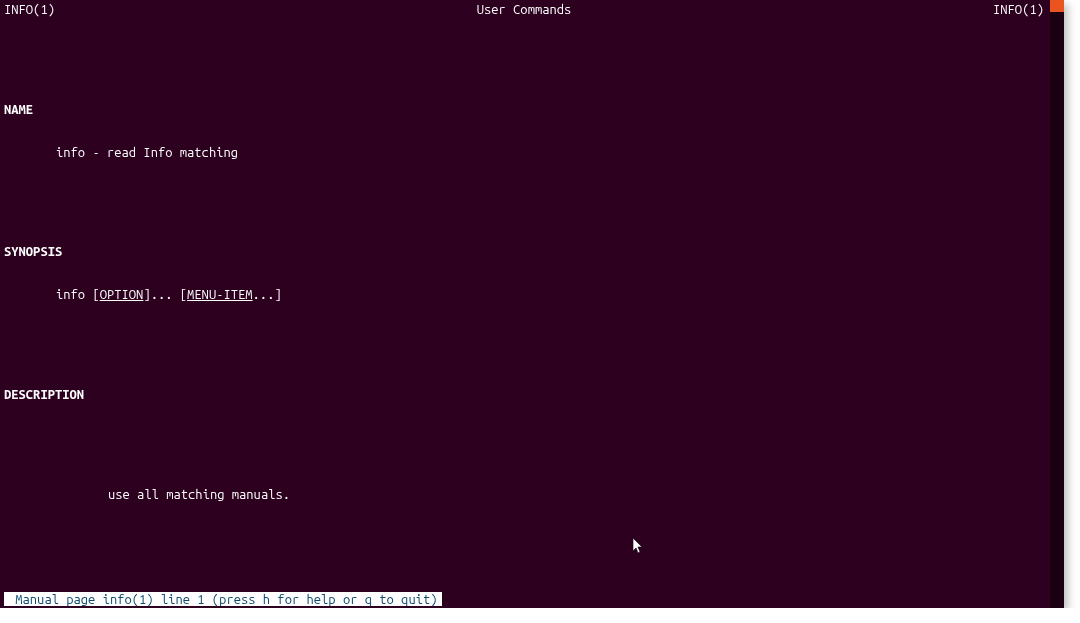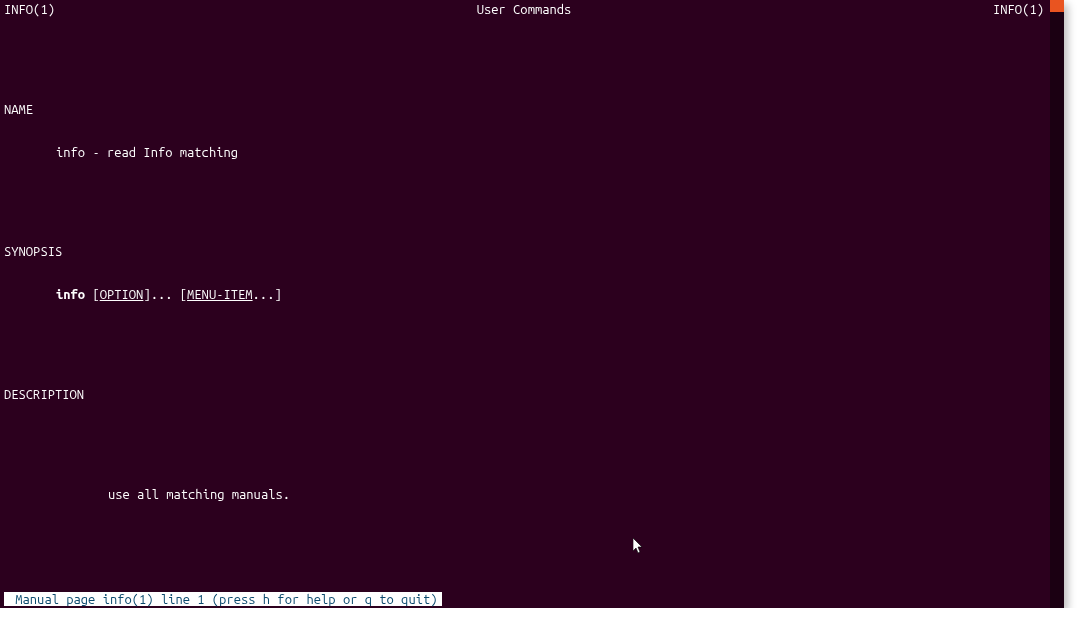--- a/index.html
+++ b/index.html
@@ -29,27 +29,27 @@
       justify-content: space-between;
       padding: 0 4px;
       padding-top: 2px;
       gap: 35px;
     }
     .content {
       padding: 0 4px;
       white-space: pre;
     }
     .bold {
-      font-weight: bold;
+      font-weight: normal;
     }
     .underline {
       text-decoration: underline;
     }
     .section-heading {
-      font-weight: normal;
+      font-weight: bold;
     }
     .indent1 {
       padding-left: 52px;
     }
     .indent2 {
       padding-left: 104px;
     }
     .blank {
       height: 14px;
     }

